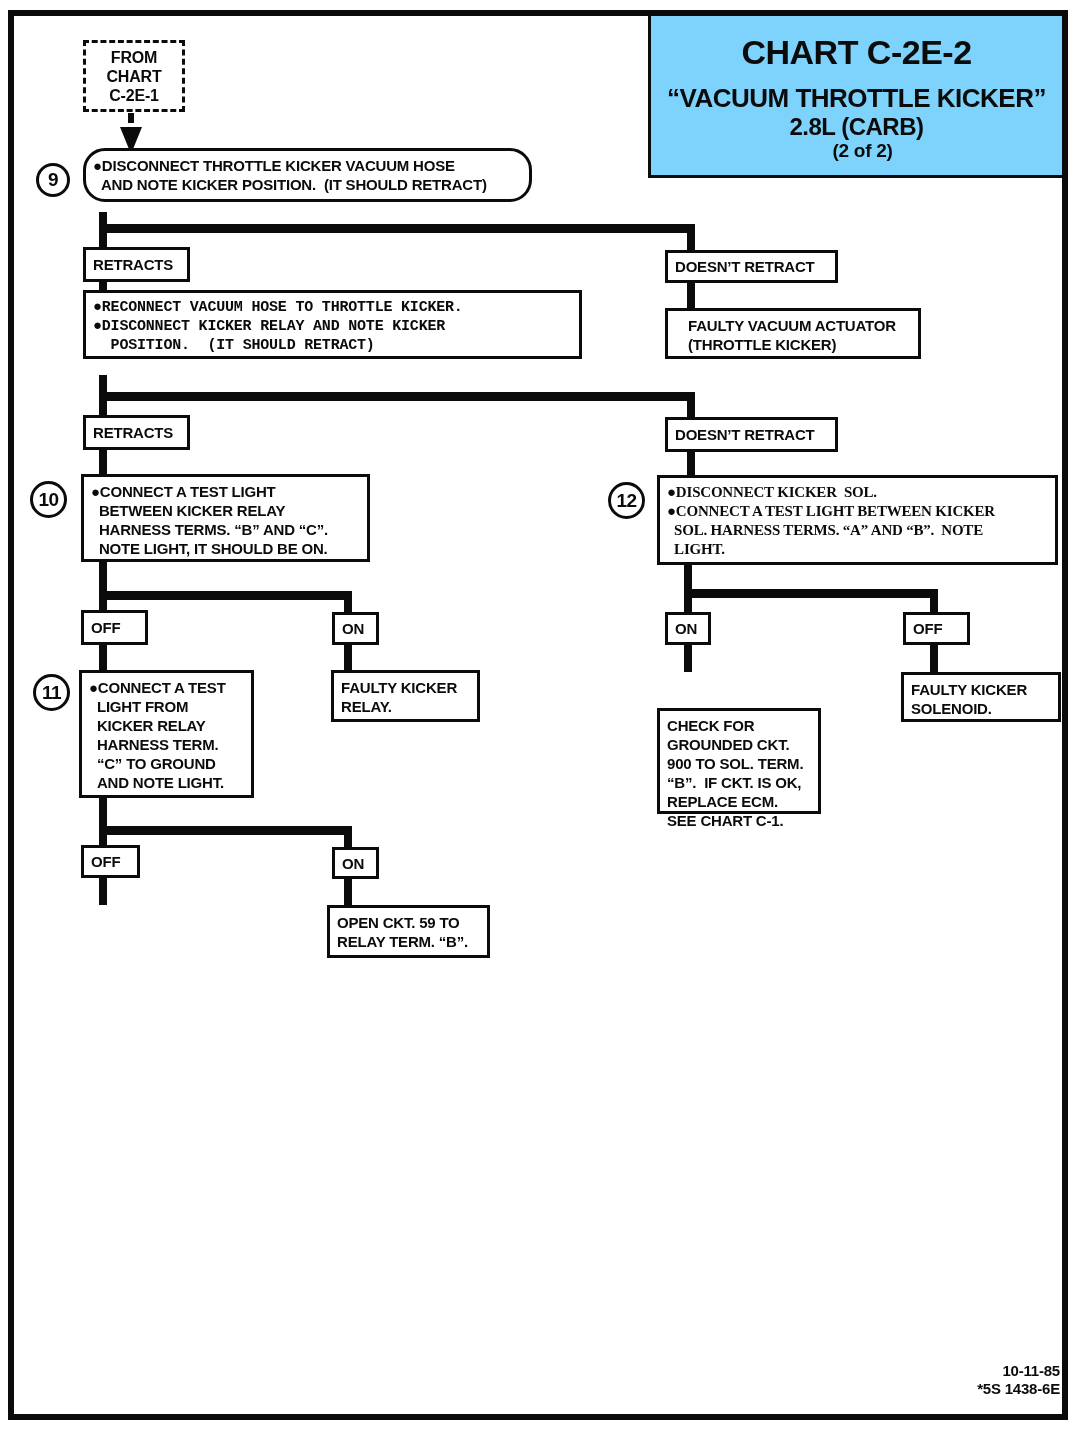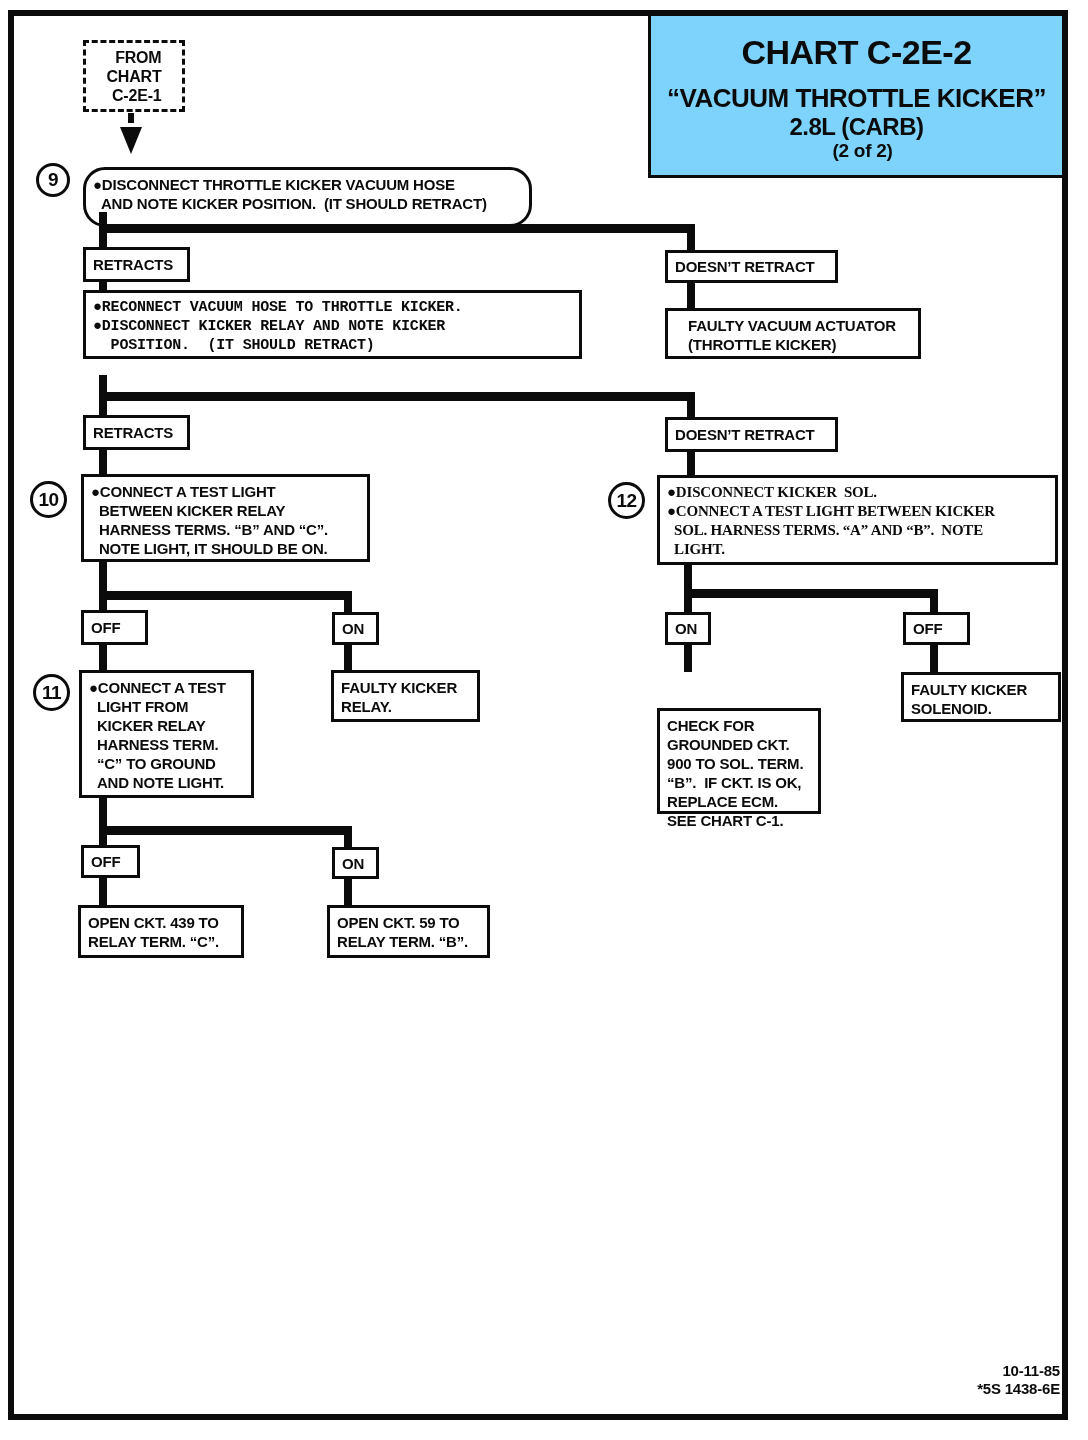--- a/index.html
+++ b/index.html
@@ -13,21 +13,21 @@
   }
   .box{
     position:absolute;border:3px solid #0b0b0b;background:#ffffff;
     box-sizing:border-box;font-weight:bold;font-size:15px;line-height:19px;
     white-space:pre-wrap;letter-spacing:-0.2px;padding:5px 7px;color:#0b0b0b;
   }
   .label-box{display:flex;align-items:center;padding:6px 7px;}
   .dashed-box{
     position:absolute;border:3px dashed #0b0b0b;background:#ffffff;box-sizing:border-box;
     font-weight:bold;font-size:16px;line-height:19px;white-space:pre-wrap;
-    text-align:right;display:flex;align-items:center;justify-content:center;letter-spacing:-0.2px;
+    text-align:center;display:flex;align-items:center;justify-content:center;letter-spacing:-0.2px;
   }
   .circle{
     position:absolute;border:3px solid #0b0b0b;border-radius:50%;background:#fff;
     box-sizing:border-box;display:flex;align-items:center;justify-content:center;
     font-weight:bold;font-size:19px;letter-spacing:-0.5px;
   }
   .conn{position:absolute;background:#0b0b0b;}
   .arrow-dash{position:absolute;background:#0b0b0b;}
   .arrow-head{
     position:absolute;width:0;height:0;
@@ -67,21 +67,21 @@
     <span>FROM
 CHART
 C-2E-1</span>
   </div>
   <div class="arrow-dash" style="left:128px;top:113px;width:6px;height:10px;"></div>
   <div class="arrow-head" style="left:120px;top:127px;"></div>
 
   <div class="circle" style="left:36px;top:163px;width:34px;height:34px;">
     <span>9</span>
   </div>
-  <div class="box" style="left:83px;top:167px;width:449px;height:60px;border-radius:22px;">●DISCONNECT THROTTLE KICKER VACUUM HOSE
+  <div class="box" style="left:83px;top:148px;width:449px;height:54px;border-radius:22px;">●DISCONNECT THROTTLE KICKER VACUUM HOSE
   AND NOTE KICKER POSITION.  (IT SHOULD RETRACT)</div>
 
   <div class="conn" style="left:99px;top:212px;width:8px;height:35px;"></div>
   <div class="conn" style="left:99px;top:224px;width:596px;height:9px;"></div>
   <div class="conn" style="left:687px;top:224px;width:8px;height:26px;"></div>
 
   <div class="box label-box" style="left:83px;top:247px;width:107px;height:35px;">RETRACTS</div>
   <div class="box label-box" style="left:665px;top:250px;width:173px;height:33px;">DOESN’T RETRACT</div>
 
   <div class="conn" style="left:99px;top:282px;width:8px;height:24px;"></div>
@@ -163,22 +163,20 @@
   <div class="conn" style="left:99px;top:798px;width:8px;height:47px;"></div>
   <div class="conn" style="left:99px;top:826px;width:253px;height:9px;"></div>
   <div class="conn" style="left:344px;top:826px;width:8px;height:21px;"></div>
 
   <div class="box label-box" style="left:81px;top:845px;width:59px;height:33px;">OFF</div>
   <div class="box label-box" style="left:332px;top:847px;width:47px;height:32px;">ON</div>
 
   <div class="conn" style="left:99px;top:878px;width:8px;height:27px;"></div>
   <div class="conn" style="left:344px;top:879px;width:8px;height:26px;"></div>
 
-  <div class="box" style="left:78px;top:905px;width:166px;height:53px;">OPEN CKT. 439 TO
-RELAY TERM. “C”.</div>
   <div class="box" style="left:327px;top:905px;width:163px;height:53px;">OPEN CKT. 59 TO
 RELAY TERM. “B”.</div>
 
   <div class="footer">
     <div>10-11-85</div>
     <div>*5S 1438-6E</div>
   </div>
 
 </div>
 

